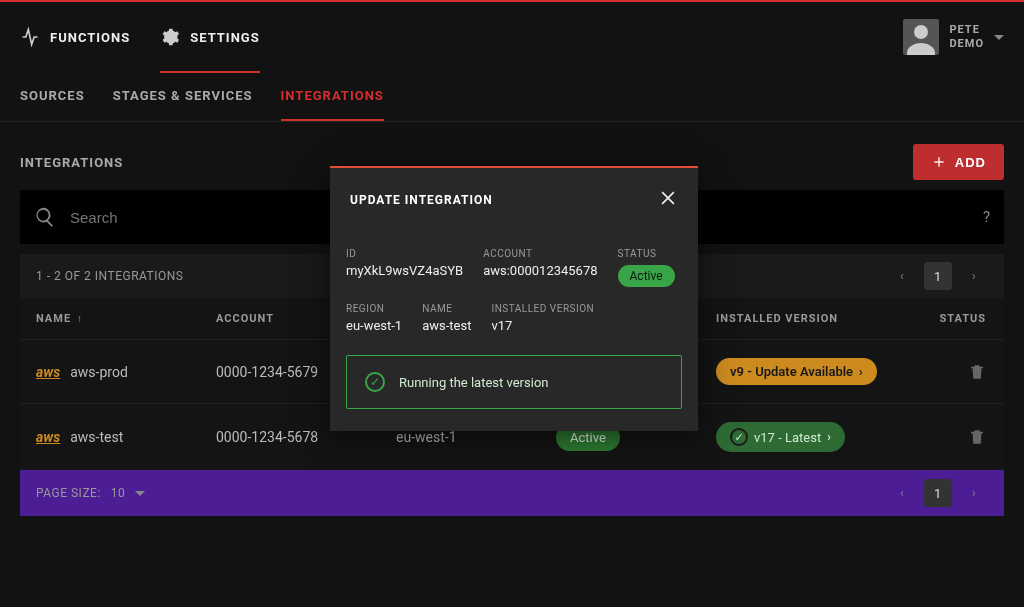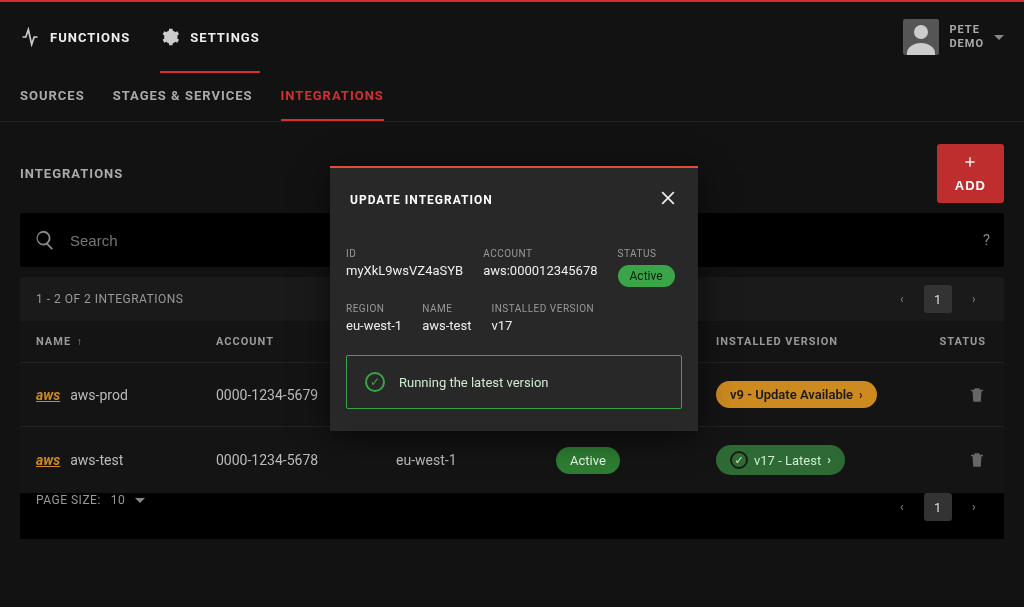--- a/index.html
+++ b/index.html
@@ -68,21 +68,21 @@
     font-size:13px; font-weight:700; letter-spacing:1px; color:#aaa;
     padding:16px 0; cursor:pointer;
   }
   .sub-nav-item.active { color:#d32f2f; border-bottom:2px solid #d32f2f; }
 
   .page-header { display:flex; align-items:center; padding:22px 20px 10px; }
   .page-title { font-size:13px; font-weight:700; letter-spacing:1px; color:#aaa; }
   .add-btn {
     margin-left:auto; background:#bf2e2e; color:#fff; font-weight:700;
     font-size:13px; letter-spacing:1px; border:none; border-radius:3px;
-    padding:10px 18px; display:flex; align-items:center; gap:8px; cursor:pointer;flex-direction:column;
+    padding:10px 18px; display:flex; align-items:center; gap:8px; cursor:pointer;
   }
   .add-btn svg{width:16px;height:16px;fill:#fff;}
 
   .content { padding:0 20px; }
   .search-row {
     background:#000000; border-radius:3px; display:flex; align-items:center;
     padding:0 14px; height:54px; gap:14px; margin-bottom:10px;
   }
   .search-row svg{width:22px;height:22px;fill:#888;}
   .search-input{ background:none;border:none;outline:none;color:#ccc;font-size:15px;flex:1;}
@@ -117,21 +117,21 @@
   .pill{display:inline-flex;align-items:center;gap:6px;padding:6px 14px;border-radius:20px;font-size:13px;}
   .pill.active{background:#2e7d32;color:#e8f5e9;}
   .pill.update{background:#cc8a1f;color:#1a1a1a;font-weight:600;}
   .pill.latest{background:#2e6b34;color:#cfead0;}
   .pill .chev{font-size:12px;font-weight:700;}
   .pill .check{width:18px;height:18px;border:2px solid #1a1a1a;border-radius:50%;display:flex;align-items:center;justify-content:center;font-size:11px;}
   .del{display:flex;justify-content:flex-end;}
   .del svg{width:18px;height:18px;fill:#666;cursor:pointer;}
 
   .table-bottom{
-    background:#000000;display:flex;align-items:flex-start;padding:0 16px;height:46px;
+    background:#4c1d95;display:flex;align-items:center;padding:0 16px;height:46px;
     font-size:12px;color:#999;letter-spacing:0.5px;
   }
   .pz{display:flex;gap:10px;align-items:center;}
 
   
   .modal{
     position:absolute; left:330px; top:166px; width:368px;
     background:#282828; border-top:2px solid #e04e3a;
     box-shadow:0 6px 30px rgba(0,0,0,0.6);
     z-index:10;

